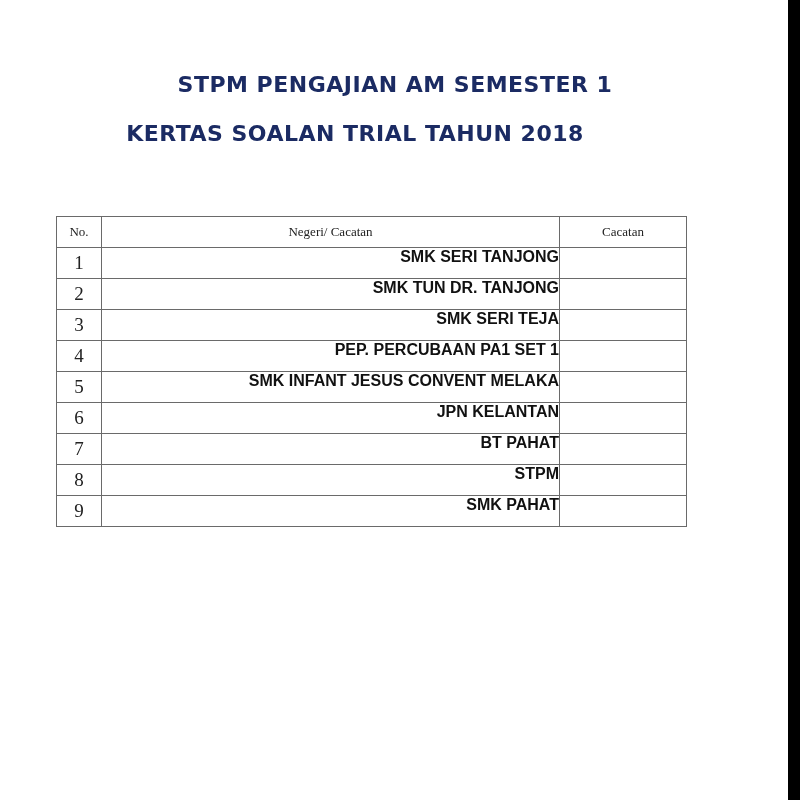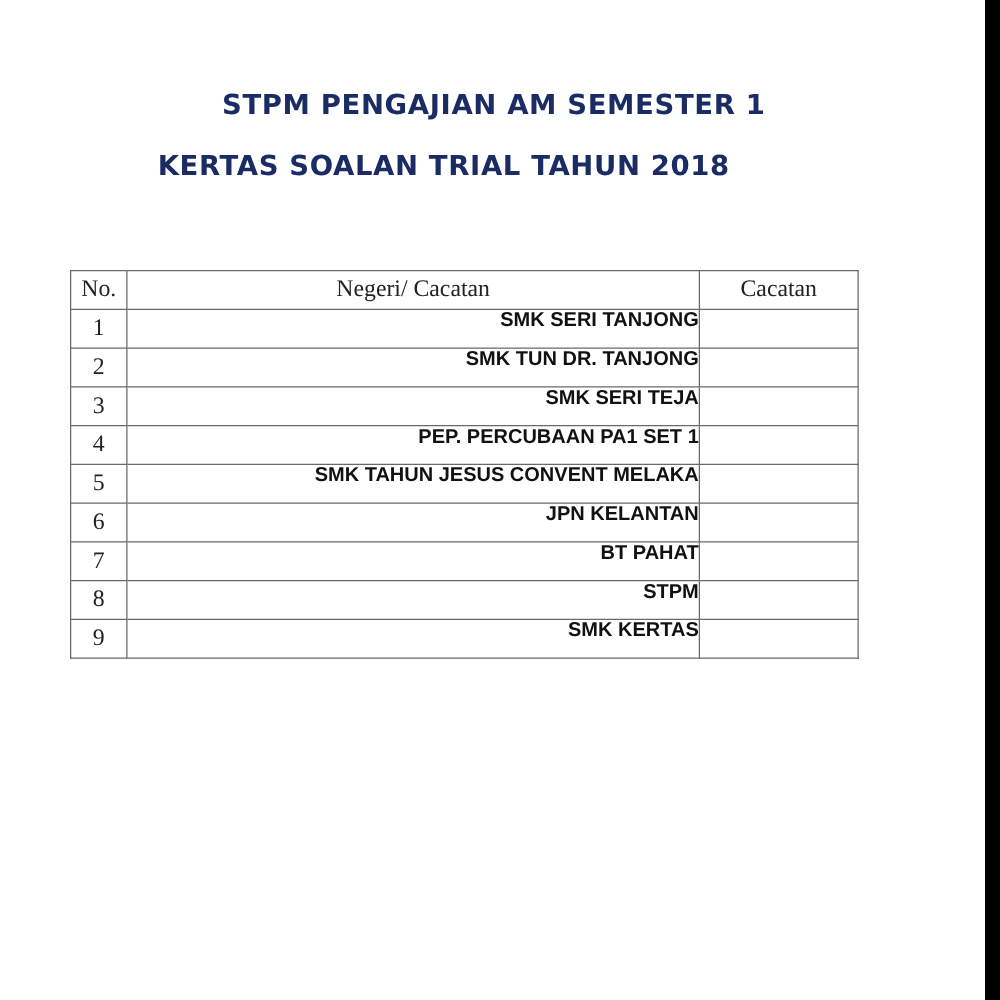--- a/index.html
+++ b/index.html
@@ -21,21 +21,21 @@
     .title.t2 { top: 121px; }
     table.list {
       position: absolute; left: 56px; top: 216px;
       border-collapse: collapse; width: 631px;
     }
     table.list td, table.list th {
       border: 1.5px solid #6a6a6a; height: 30px; padding: 0;
     }
     th {
       font-family: "Liberation Serif", serif; font-weight: normal;
-      font-size: 19px; color: #222; text-align: center;
+      font-size: 13px; color: #222; text-align: center;
     }
     td.no {
       width: 44px; text-align: center;
       font-family: "Liberation Serif", serif; font-size: 19px; color: #222;
     }
     td.name {
       width: 457px; padding-left: 8px; text-align: right; vertical-align: top;
       font-family: "Liberation Sans", sans-serif; font-weight: bold; font-size: 16px; color: #111;
       padding-top: 3px; height: 27px;
     }
@@ -71,39 +71,39 @@
         <td class="name">SMK SERI TEJA</td>
         <td class="note"></td>
       </tr>
     <tr>
         <td class="no">4</td>
         <td class="name">PEP. PERCUBAAN PA1 SET 1</td>
         <td class="note"></td>
       </tr>
     <tr>
         <td class="no">5</td>
-        <td class="name">SMK TAHUN JESUS CONVENT MELAKA</td>
+        <td class="name">SMK INFANT JESUS CONVENT MELAKA</td>
         <td class="note"></td>
       </tr>
     <tr>
         <td class="no">6</td>
         <td class="name">JPN KELANTAN</td>
         <td class="note"></td>
       </tr>
     <tr>
         <td class="no">7</td>
         <td class="name">BT PAHAT</td>
         <td class="note"></td>
       </tr>
     <tr>
         <td class="no">8</td>
         <td class="name">STPM</td>
         <td class="note"></td>
       </tr>
     <tr>
         <td class="no">9</td>
-        <td class="name">SMK KERTAS</td>
+        <td class="name">SMK PAHAT</td>
         <td class="note"></td>
       </tr>
   </tbody>
 </table>
 
 <div class="right-bar"></div>
 
 </body></html>

